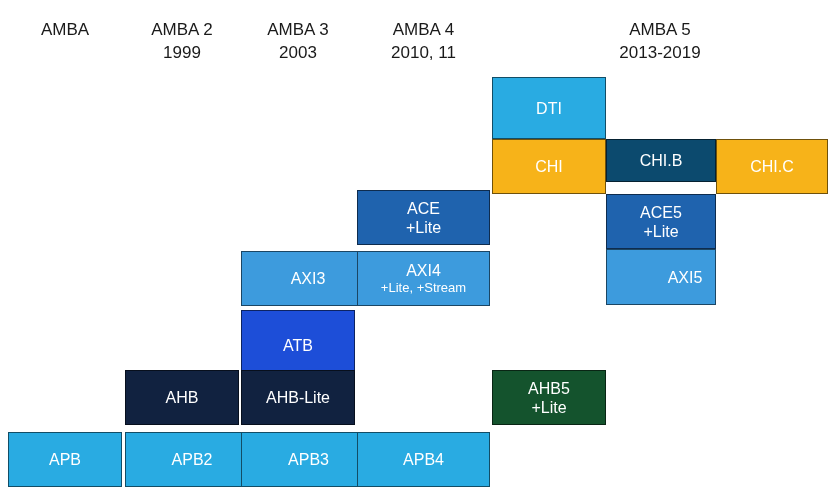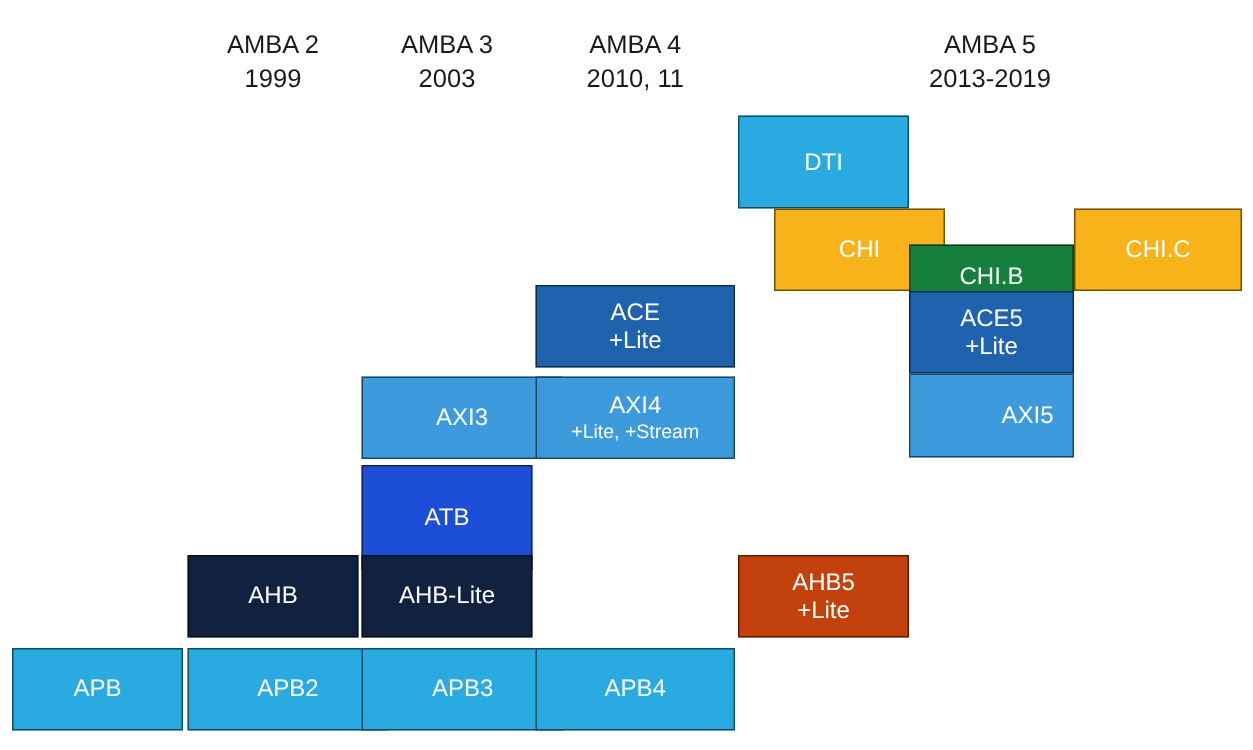--- a/index.html
+++ b/index.html
@@ -48,20 +48,21 @@
   .node .lbl-sub  { display: block; }
   .node.small .lbl-sub { font-size: 13px; line-height: 16px; }
   .node.sub-same .lbl-sub { font-size: 16px; line-height: 19px; }
 </style>
 </head>
 <body>
 
 <div id="canvas">
   <div id="headers-layer">
       <div class="hdr" style="left: 8px; top: 18px; width: 114px; color: rgb(26, 26, 26);">
+        <span class="hdr-name">AMBA</span>
       </div>
       <div class="hdr" style="left: 125px; top: 18px; width: 114px; color: rgb(26, 26, 26);">
         <span class="hdr-name">AMBA 2</span>
         <span class="hdr-years">1999</span>
       </div>
       <div class="hdr" style="left: 241px; top: 18px; width: 114px; color: rgb(26, 26, 26);">
         <span class="hdr-name">AMBA 3</span>
         <span class="hdr-years">2003</span>
       </div>
       <div class="hdr" style="left: 357px; top: 18px; width: 133px; color: rgb(26, 26, 26);">
@@ -70,24 +71,24 @@
       </div>
       <div class="hdr" style="left: 492px; top: 18px; width: 336px; color: rgb(26, 26, 26);">
         <span class="hdr-name">AMBA 5</span>
         <span class="hdr-years">2013-2019</span>
       </div>
     </div>
   <div id="blocks-layer">
       <div class="node" style="left: 492px; top: 77px; width: 114px; height: 62px; background: rgb(41, 171, 226); color: rgb(255, 255, 255);">
         <span class="lbl-main">DTI</span>
       </div>
-      <div class="node" style="left: 492px; top: 139px; width: 114px; height: 55px; background: rgb(247, 179, 25); color: rgb(255, 255, 255); margin-left: 24px;">
+      <div class="node" style="left: 492px; top: 139px; width: 114px; height: 55px; background: rgb(247, 179, 25); color: rgb(255, 255, 255);">
         <span class="lbl-main">CHI</span>
       </div>
-      <div class="node" style="left: 606px; top: 139px; width: 110px; height: 43px; background: #15803d; color: rgb(255, 255, 255); margin-top: 24px;">
+      <div class="node" style="left: 606px; top: 139px; width: 110px; height: 43px; background: #0c4a6e; color: rgb(255, 255, 255);">
         <span class="lbl-main">CHI.B</span>
       </div>
       <div class="node" style="left: 716px; top: 139px; width: 112px; height: 55px; background: rgb(247, 179, 25); color: rgb(255, 255, 255);">
         <span class="lbl-main">CHI.C</span>
       </div>
       <div class="node sub-same" style="left: 357px; top: 190px; width: 133px; height: 55px; background: rgb(31, 99, 174); color: rgb(255, 255, 255);">
         <span class="lbl-main">ACE</span>
         <span class="lbl-sub">+Lite</span>
       </div>
       <div class="node sub-same" style="left: 606px; top: 194px; width: 110px; height: 55px; background: rgb(31, 99, 174); color: rgb(255, 255, 255);">
@@ -106,21 +107,21 @@
       </div>
       <div class="node" style="left: 241px; top: 310px; width: 114px; height: 70px; background: #1d4ed8; color: rgb(255, 255, 255);">
         <span class="lbl-main">ATB</span>
       </div>
       <div class="node" style="left: 125px; top: 370px; width: 114px; height: 55px; background: rgb(17, 34, 64); color: rgb(255, 255, 255);">
         <span class="lbl-main">AHB</span>
       </div>
       <div class="node" style="left: 241px; top: 370px; width: 114px; height: 55px; background: rgb(17, 34, 64); color: rgb(255, 255, 255);">
         <span class="lbl-main">AHB-Lite</span>
       </div>
-      <div class="node sub-same" style="left: 492px; top: 370px; width: 114px; height: 55px; background: #c2410c; color: rgb(255, 255, 255);">
+      <div class="node sub-same" style="left: 492px; top: 370px; width: 114px; height: 55px; background: #14532d; color: rgb(255, 255, 255);">
         <span class="lbl-main">AHB5</span>
         <span class="lbl-sub">+Lite</span>
       </div>
       <div class="node" style="left: 8px; top: 432px; width: 114px; height: 55px; background: rgb(41, 171, 226); color: rgb(255, 255, 255);">
         <span class="lbl-main">APB</span>
       </div>
       <div class="node" style="left: 125px; top: 432px; width: 134px; height: 55px; background: rgb(41, 171, 226); color: rgb(255, 255, 255);">
         <span class="lbl-main">APB2</span>
       </div>
       <div class="node" style="left: 241px; top: 432px; width: 135px; height: 55px; background: rgb(41, 171, 226); color: rgb(255, 255, 255);">

